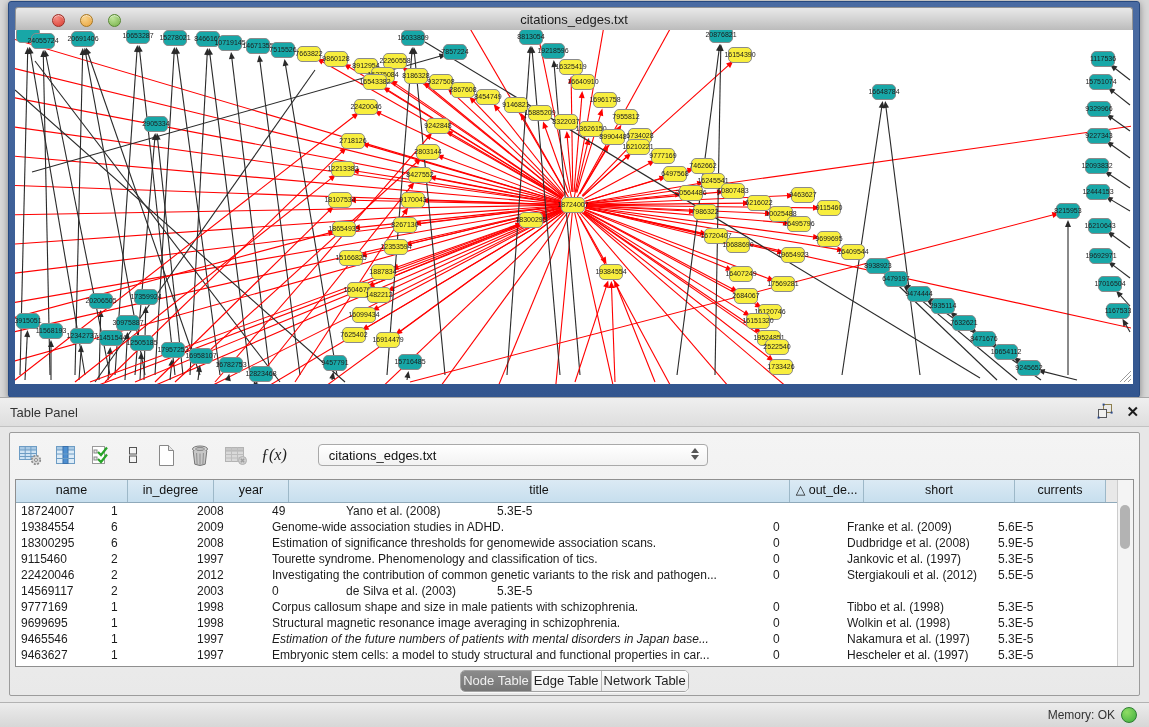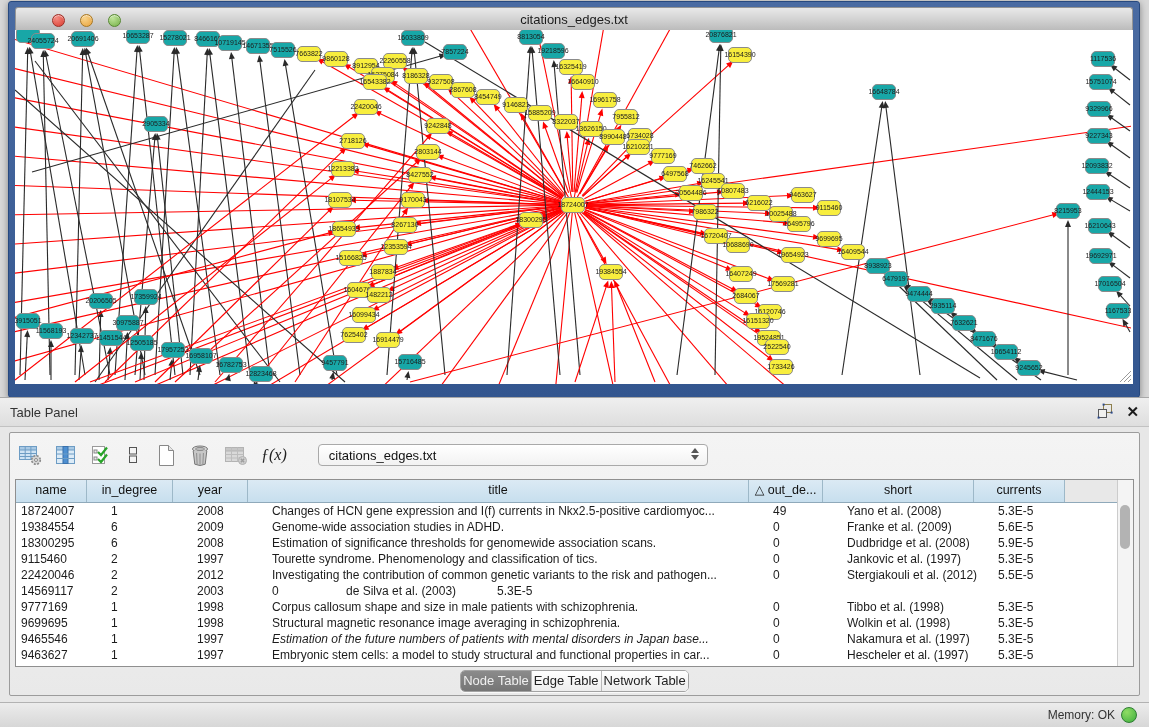--- a/index.html
+++ b/index.html
@@ -794,35 +794,34 @@
         <span>citations_edges.txt</span>
         <span class="dd-arrows">
           <i class="dd-up"></i>
             <i class="dd-down"></i>
         </span>
       </div>
     </div>
 
     <div class="tablewrap">
       <div class="thead" id="thead">
-          <div class="th" style="width: 71px;">name</div>
+          <div class="th" style="width: 112px;">name</div>
           <div class="th" style="width: 86px;">in_degree</div>
           <div class="th" style="width: 75px;">year</div>
           <div class="th" style="width: 501px;">title</div>
           <div class="th" style="width: 74px;">△ out_de...</div>
           <div class="th" style="width: 151px;">short</div>
           <div class="th" style="width: 91px;">currents</div>
           <div class="th fill"></div>
         </div>
       <div id="tbody">
           <div class="trow">
             <div class="td" style="width: 90px;">18724007</div>
             <div class="td" style="width: 86px;">1</div>
             <div class="td" style="width: 75px;">2008</div>
-            <div class="td" style="width: 501px;">Changes of HCN gene expression and I(f) currents in Nkx2.5-positive cardiomyoc...</div>
             <div class="td" style="width: 74px;">49</div>
             <div class="td" style="width: 151px;">Yano et al. (2008)</div>
             <div class="td" style="width: 91px;">5.3E-5</div>
           </div>
           <div class="trow">
             <div class="td" style="width: 90px;">19384554</div>
             <div class="td" style="width: 86px;">6</div>
             <div class="td" style="width: 75px;">2009</div>
             <div class="td" style="width: 501px;">Genome-wide association studies in ADHD.</div>
             <div class="td" style="width: 74px;">0</div>

